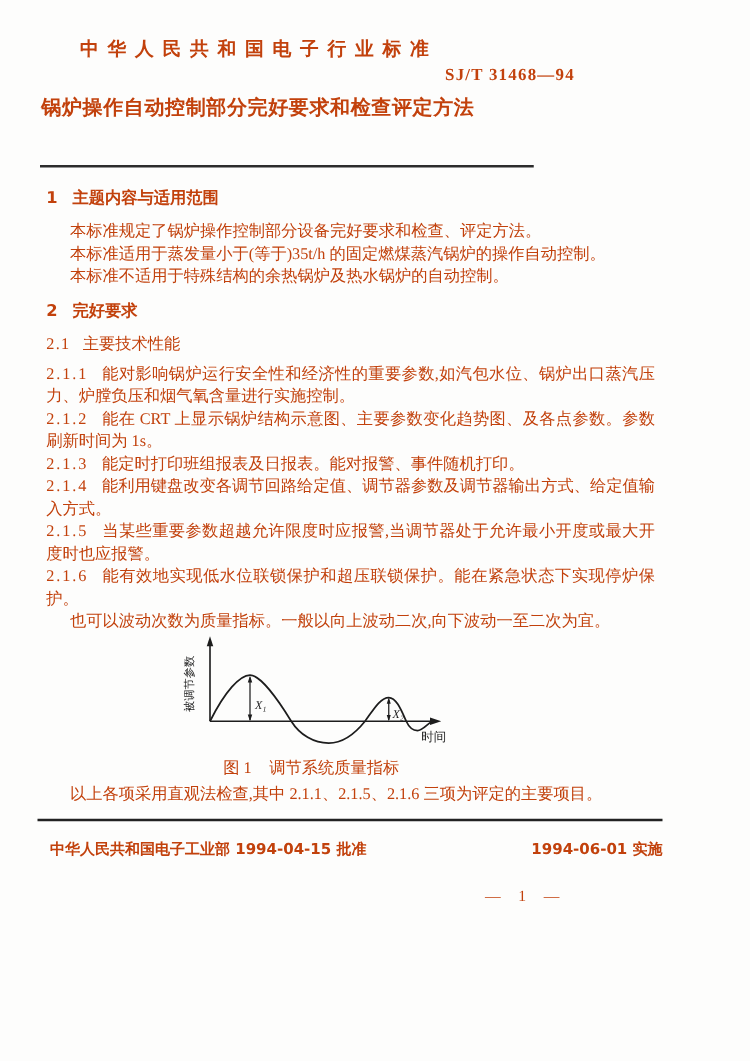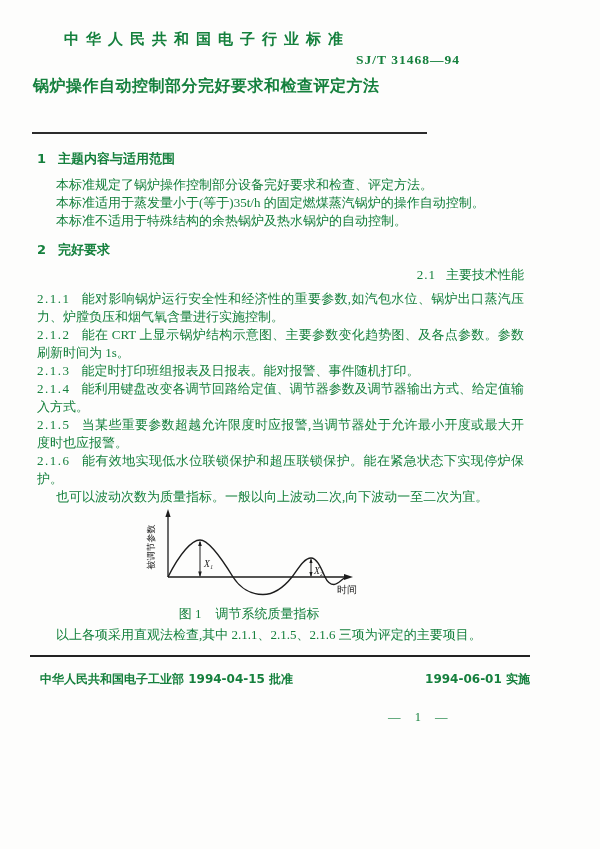--- a/index.html
+++ b/index.html
@@ -4,21 +4,21 @@
 <style>
   * { margin: 0; padding: 0; box-sizing: border-box; }
   html, body { background: #ffffff; }
   body { width: 600px; }
 
   .page {
     position: relative;
     width: 600px;
     height: 849px;
     background: #fdfdfc;
-    color: #15803d;
+    color: #c2410c;
     font-family: "Liberation Serif", "DejaVu Serif", serif;
     overflow: hidden;
   }
 
   
   .org-line {
     position: absolute;
     left: 64px; top: 30px;
     font-family: "DejaVu Sans", "Liberation Sans", sans-serif;
     font-weight: bold;
@@ -62,21 +62,21 @@
   }
   .sec-heading {
     font-family: "DejaVu Sans", "Liberation Sans", sans-serif;
     font-weight: bold;
     font-size: 13px;
     text-align: left;
   }
   .sec1-heading { margin-top: 4px; }
   .sec2-heading { margin-top: 11px; }
   .sec-heading .h-num { margin-right: 12px; }
-  .sub-heading { margin-top: 7px; text-align: right; }
+  .sub-heading { margin-top: 7px; text-align: left; }
   .sub-heading .h-num { margin-right: 10px; letter-spacing: 1px; }
   .scope { margin-top: 8px; }
   .scope p { text-indent: 19px; }
   .clauses { margin-top: 6px; }
   .clause-num {
     letter-spacing: 1.5px;
     margin-right: 11px;
     font-family: "Liberation Serif", serif;
   }
   .formula {

